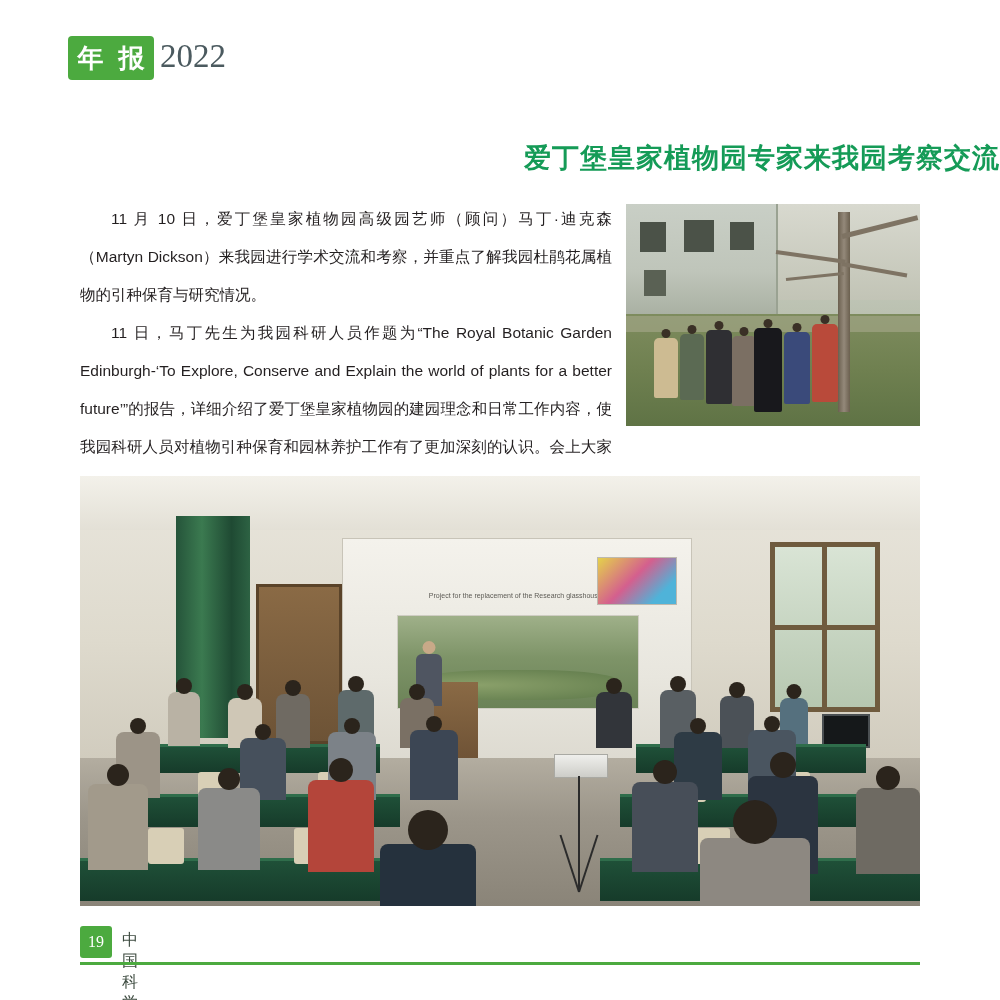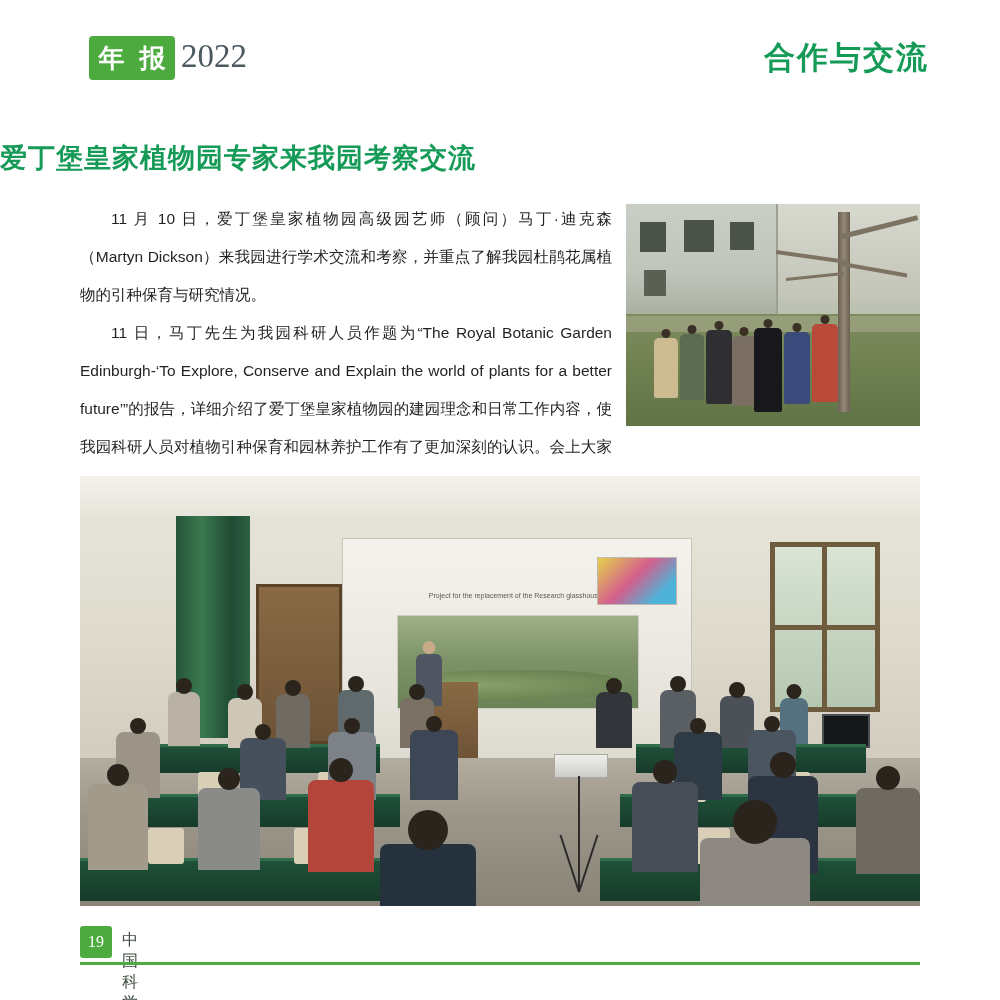--- a/index.html
+++ b/index.html
@@ -18,21 +18,21 @@
   .page {
     position: absolute;
     left: 0; top: 0;
     width: 1000px;
     height: 1000px;
   }
 
   
   .header {
     position: absolute;
-    left: 89px;
+    left: 68px;
     top: 36px;
     width: 840px;
     height: 52px;
   }
   .badge {
     position: absolute;
     left: 0;
     top: 0;
     width: 86px;
     height: 44px;
@@ -66,21 +66,21 @@
     letter-spacing: 2px;
     font-family: "Liberation Sans", sans-serif;
   }
 
   
   .article-title {
     position: absolute;
     left: 0;
     top: 140px;
     width: 1000px;
-    text-align: left;
+    text-align: right;
     font-size: 27px;
     font-weight: bold;
     color: #159b57;
     letter-spacing: 1px;
   }
 
   
   .body-col {
     position: absolute;
     left: 80px;
@@ -321,21 +321,20 @@
   }
 </style>
 </head>
 <body>
 
 <div class="page">
 
   <div class="header">
     <div class="badge">年 报</div>
     <div class="year">2022</div>
-    <div class="section-title">合作与交流</div>
   </div>
 
   <div class="article-title">爱丁堡皇家植物园专家来我园考察交流</div>
 
   <div class="body-col">
 
     <div class="float-img">
       <div class="ph1-sky"></div>
       <div class="ph1-build2"></div>
       <div class="ph1-build">

